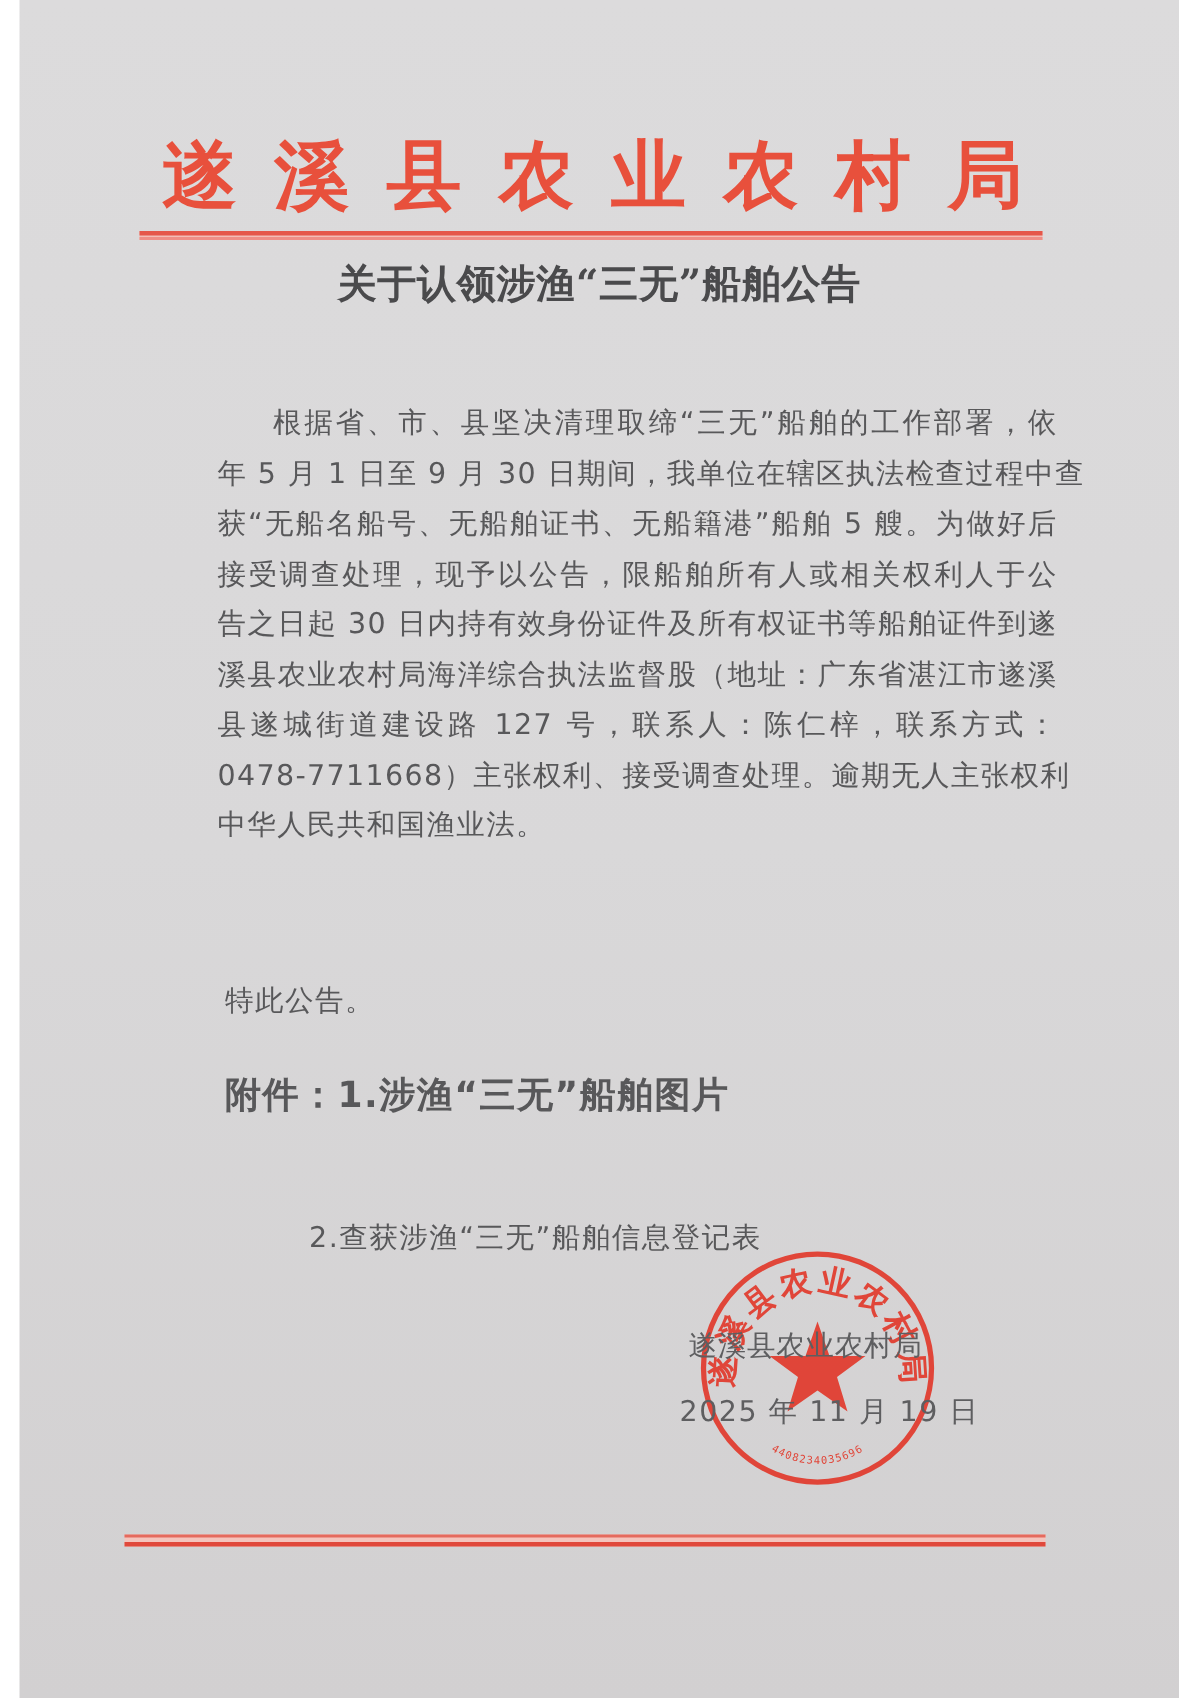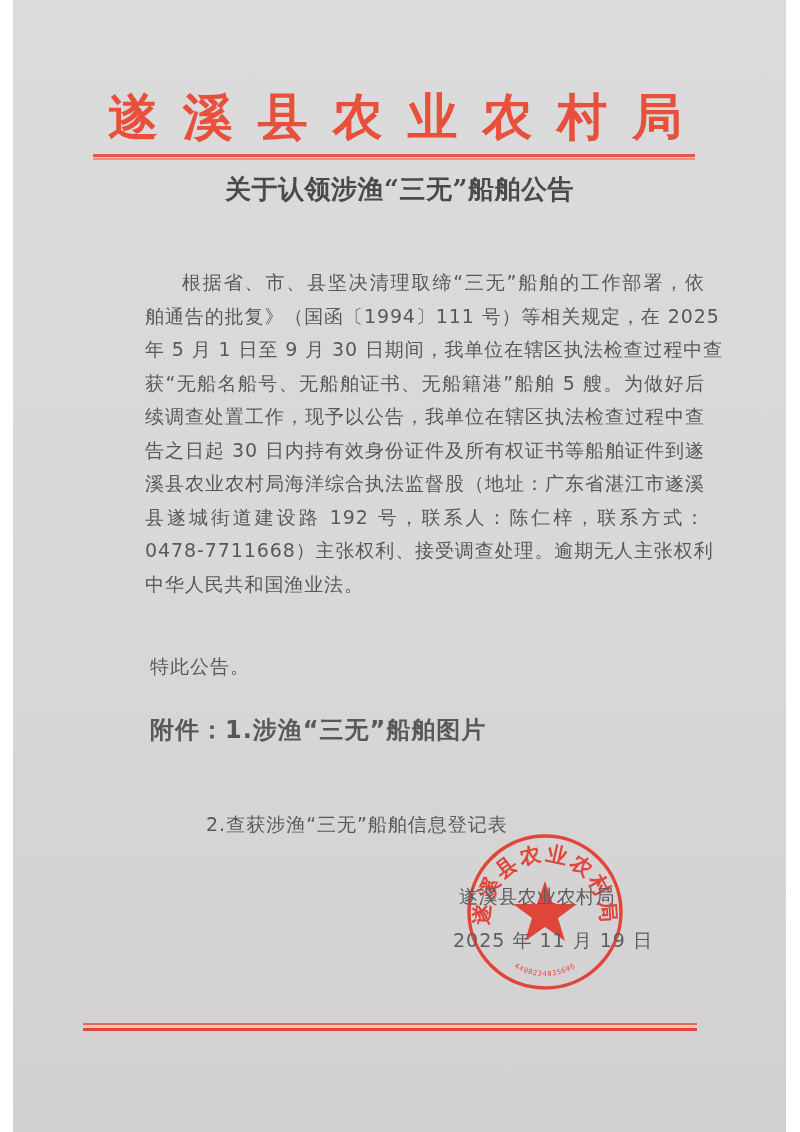--- a/index.html
+++ b/index.html
@@ -169,27 +169,26 @@
     <span>村</span>
     <span>局</span>
   </div>
 
   <div class="red-rule rule-top"></div>
 
   <div class="doc-title">关于认领涉渔“三无”船舶公告</div>
 
   <div class="body-text">
     <span class="line first">根据省、市、县坚决清理取缔“三无”船舶的工作部署，依</span>
-    <span class="line">舶通告的批复》（国函〔1994〕111 号）等相关规定，在 2025</span>
     <span class="line">年 5 月 1 日至 9 月 30 日期间，我单位在辖区执法检查过程中查</span>
     <span class="line">获“无船名船号、无船舶证书、无船籍港”船舶 5 艘。为做好后</span>
-    <span class="line">续调查处置工作，现予以公告，我单位在辖区执法检查过程中查</span>
+    <span class="line">接受调查处理，现予以公告，限船舶所有人或相关权利人于公</span>
     <span class="line">告之日起 30 日内持有效身份证件及所有权证书等船舶证件到遂</span>
     <span class="line">溪县农业农村局海洋综合执法监督股（地址：广东省湛江市遂溪</span>
-    <span class="line">县遂城街道建设路 192 号，联系人：陈仁梓，联系方式：</span>
+    <span class="line">县遂城街道建设路 127 号，联系人：陈仁梓，联系方式：</span>
     <span class="line">0478-7711668）主张权利、接受调查处理。逾期无人主张权利</span>
     <span class="line last">中华人民共和国渔业法。</span>
   </div>
 
   <div class="closing">特此公告。</div>
 
   <div class="attach-1">
     <span>附件：</span><span>1.涉渔“三无”船舶图片</span>
   </div>
   <div class="attach-2">2.查获涉渔“三无”船舶信息登记表</div>

